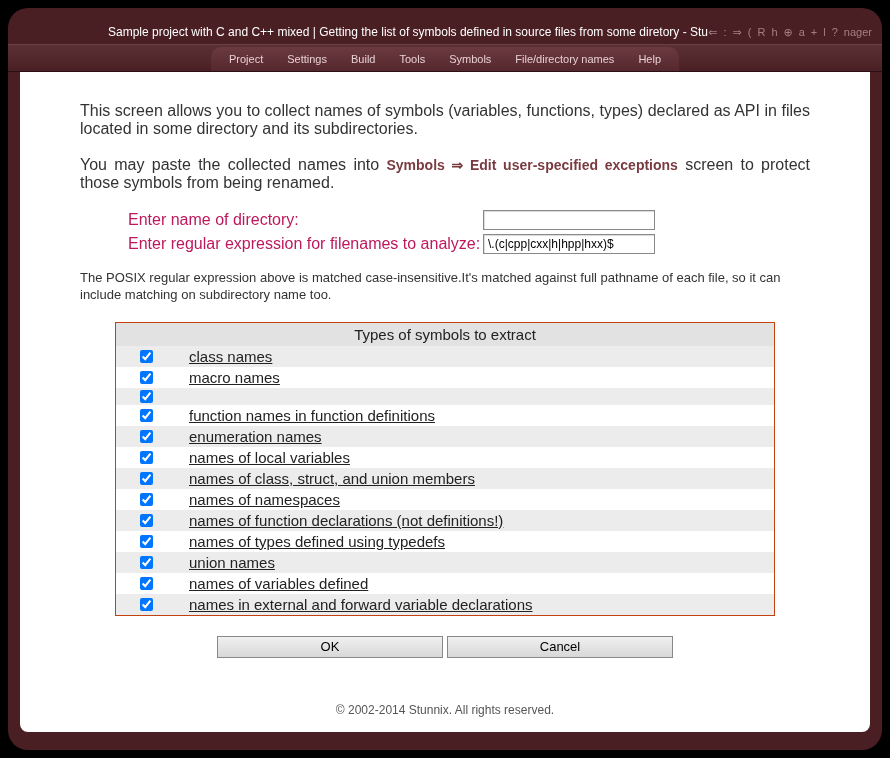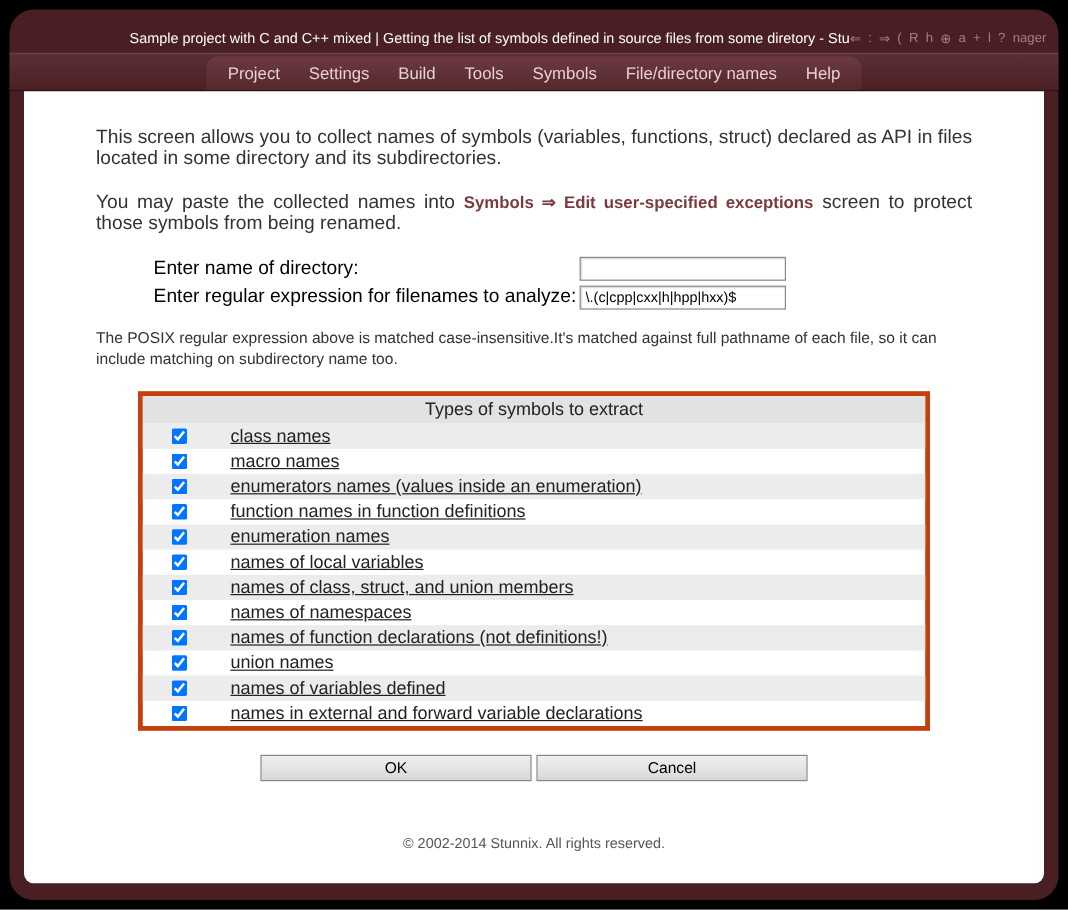--- a/index.html
+++ b/index.html
@@ -4,30 +4,30 @@
 <style>
 * { box-sizing: border-box; margin: 0; padding: 0; }
 body { font-family: Arial, sans-serif; background: #000; width: 890px; height: 758px; overflow: hidden; }
 .outer { background: #4a1f24; border-radius: 20px; margin: 8px; height: 742px; position: relative; padding-top: 12px; }
 .top-bar { display: flex; align-items: center; justify-content: flex-end; padding: 4px 10px; color: #d5b5b8; font-size: 12px; position: relative; height: 24px; }
 .title-text { position: absolute; left: 100px; right: 160px; white-space: nowrap; overflow: hidden; text-overflow: ellipsis; color: #ffffff; font-size: 12px; }
 .toolbar-icons { display: flex; gap: 6px; align-items: center; font-size: 11px; color: #c9a5a9; }
 .toolbar-icons span { cursor: pointer; opacity: 0.7; }
 .menu-bar { background: linear-gradient(#5a3035, #4a2025); display: flex; justify-content: center; gap: 0; padding: 0; border-top: 1px solid #6a4045; border-bottom: 1px solid #2a1015; }
 .menu-tabs { background: linear-gradient(#6a3a40, #55282d); border-radius: 10px 10px 0 0; padding: 6px 18px; display: flex; gap: 24px; margin-top: 2px; }
-.menu-item { color: #e8d0d3; font-size: 14px; cursor: pointer; }
+.menu-item { color: #e8d0d3; font-size: 11px; cursor: pointer; }
 .content { background: #fff; margin: 0 12px 12px 12px; padding: 30px 60px 10px 60px; border-radius: 0 0 8px 8px; height: 660px; overflow: hidden; }
 .intro { font-size: 16px; color: #333; margin-bottom: 18px; text-align: justify; }
 .intro2 { font-size: 16px; color: #333; margin-bottom: 18px; text-align: justify; }
 .highlight { color: #7a3b40; font-weight: bold; font-family: Verdana, sans-serif; font-size: 14px; }
 .form-row { display: flex; align-items: center; margin-bottom: 4px; padding-left: 48px; }
-.form-label { font-size: 16px; color: #000000; flex: 0 0 355px; }
+.form-label { font-size: 16px; color: #be185d; flex: 0 0 355px; }
 .form-input { border: 1px solid #888; box-shadow: inset 1px 1px 1px rgba(0,0,0,0.15); height: 20px; width: 172px; padding: 2px 4px; font-size: 12px; }
 .note { font-size: 13px; color: #333; margin: 16px 0 18px 0; line-height: 1.3; }
-.symbol-table { border: 4px solid #c2410c; width: 660px; margin: 0 auto; }
+.symbol-table { border: 1px solid #c2410c; width: 660px; margin: 0 auto; }
 .sym-header { background: #e2e2e2; text-align: center; font-size: 15px; padding: 3px; color: #222; }
 .sym-row { display: flex; align-items: center; padding: 2px 0 2px 24px; font-size: 15px; color: #222; text-decoration: underline; }
 .sym-row:nth-child(odd) { background: #ececec; }
 .sym-row input { margin-right: 36px; }
 .buttons { display: flex; justify-content: center; gap: 4px; margin-top: 20px; }
 .btn { width: 226px; height: 22px; background: linear-gradient(#f0f0f0, #d8d8d8); border: 1px solid #888; font-size: 13px; cursor: pointer; }
 .footer { text-align: center; color: #555; font-size: 12px; margin-top: 45px; }
 </style>
 </head>
 <body>
@@ -55,21 +55,21 @@
       <span class="menu-item">Project</span>
       <span class="menu-item">Settings</span>
       <span class="menu-item">Build</span>
       <span class="menu-item">Tools</span>
       <span class="menu-item">Symbols</span>
       <span class="menu-item">File/directory names</span>
       <span class="menu-item">Help</span>
     </div>
   </div>
   <div class="content">
-    <p class="intro">This screen allows you to collect names of symbols (variables, functions, struct) declared as API in files located in some directory and its subdirectories.</p>
+    <p class="intro">This screen allows you to collect names of symbols (variables, functions, types) declared as API in files located in some directory and its subdirectories.</p>
     <p class="intro2">
       <span>You may paste the collected names into </span><span class="highlight">Symbols ⇒ Edit user-specified exceptions</span><span> screen to protect those symbols from being renamed.</span>
     </p>
     <div class="form-row">
       <span class="form-label">Enter name of directory:</span>
       <input class="form-input" value="" style="">
     </div>
     <div class="form-row">
       <span class="form-label">Enter regular expression for filenames to analyze:</span>
       <input class="form-input" value="\.(c|cpp|cxx|h|hpp|hxx)$" style="">
@@ -81,21 +81,20 @@
           <div class="sym-row">
             <input type="checkbox" checked="" style="">
             <span>class names</span>
           </div>
           <div class="sym-row">
             <input type="checkbox" checked="" style="">
             <span>macro names</span>
           </div>
           <div class="sym-row">
             <input type="checkbox" checked="" style="">
-            <span>enumerators names (values inside an enumeration)</span>
           </div>
           <div class="sym-row">
             <input type="checkbox" checked="" style="">
             <span>function names in function definitions</span>
           </div>
           <div class="sym-row">
             <input type="checkbox" checked="" style="">
             <span>enumeration names</span>
           </div>
           <div class="sym-row">
@@ -109,20 +108,24 @@
           <div class="sym-row">
             <input type="checkbox" checked="" style="">
             <span>names of namespaces</span>
           </div>
           <div class="sym-row">
             <input type="checkbox" checked="" style="">
             <span>names of function declarations (not definitions!)</span>
           </div>
           <div class="sym-row">
             <input type="checkbox" checked="" style="">
+            <span>names of types defined using typedefs</span>
+          </div>
+          <div class="sym-row">
+            <input type="checkbox" checked="" style="">
             <span>union names</span>
           </div>
           <div class="sym-row">
             <input type="checkbox" checked="" style="">
             <span>names of variables defined</span>
           </div>
           <div class="sym-row">
             <input type="checkbox" checked="" style="">
             <span>names in external and forward variable declarations</span>
           </div>

